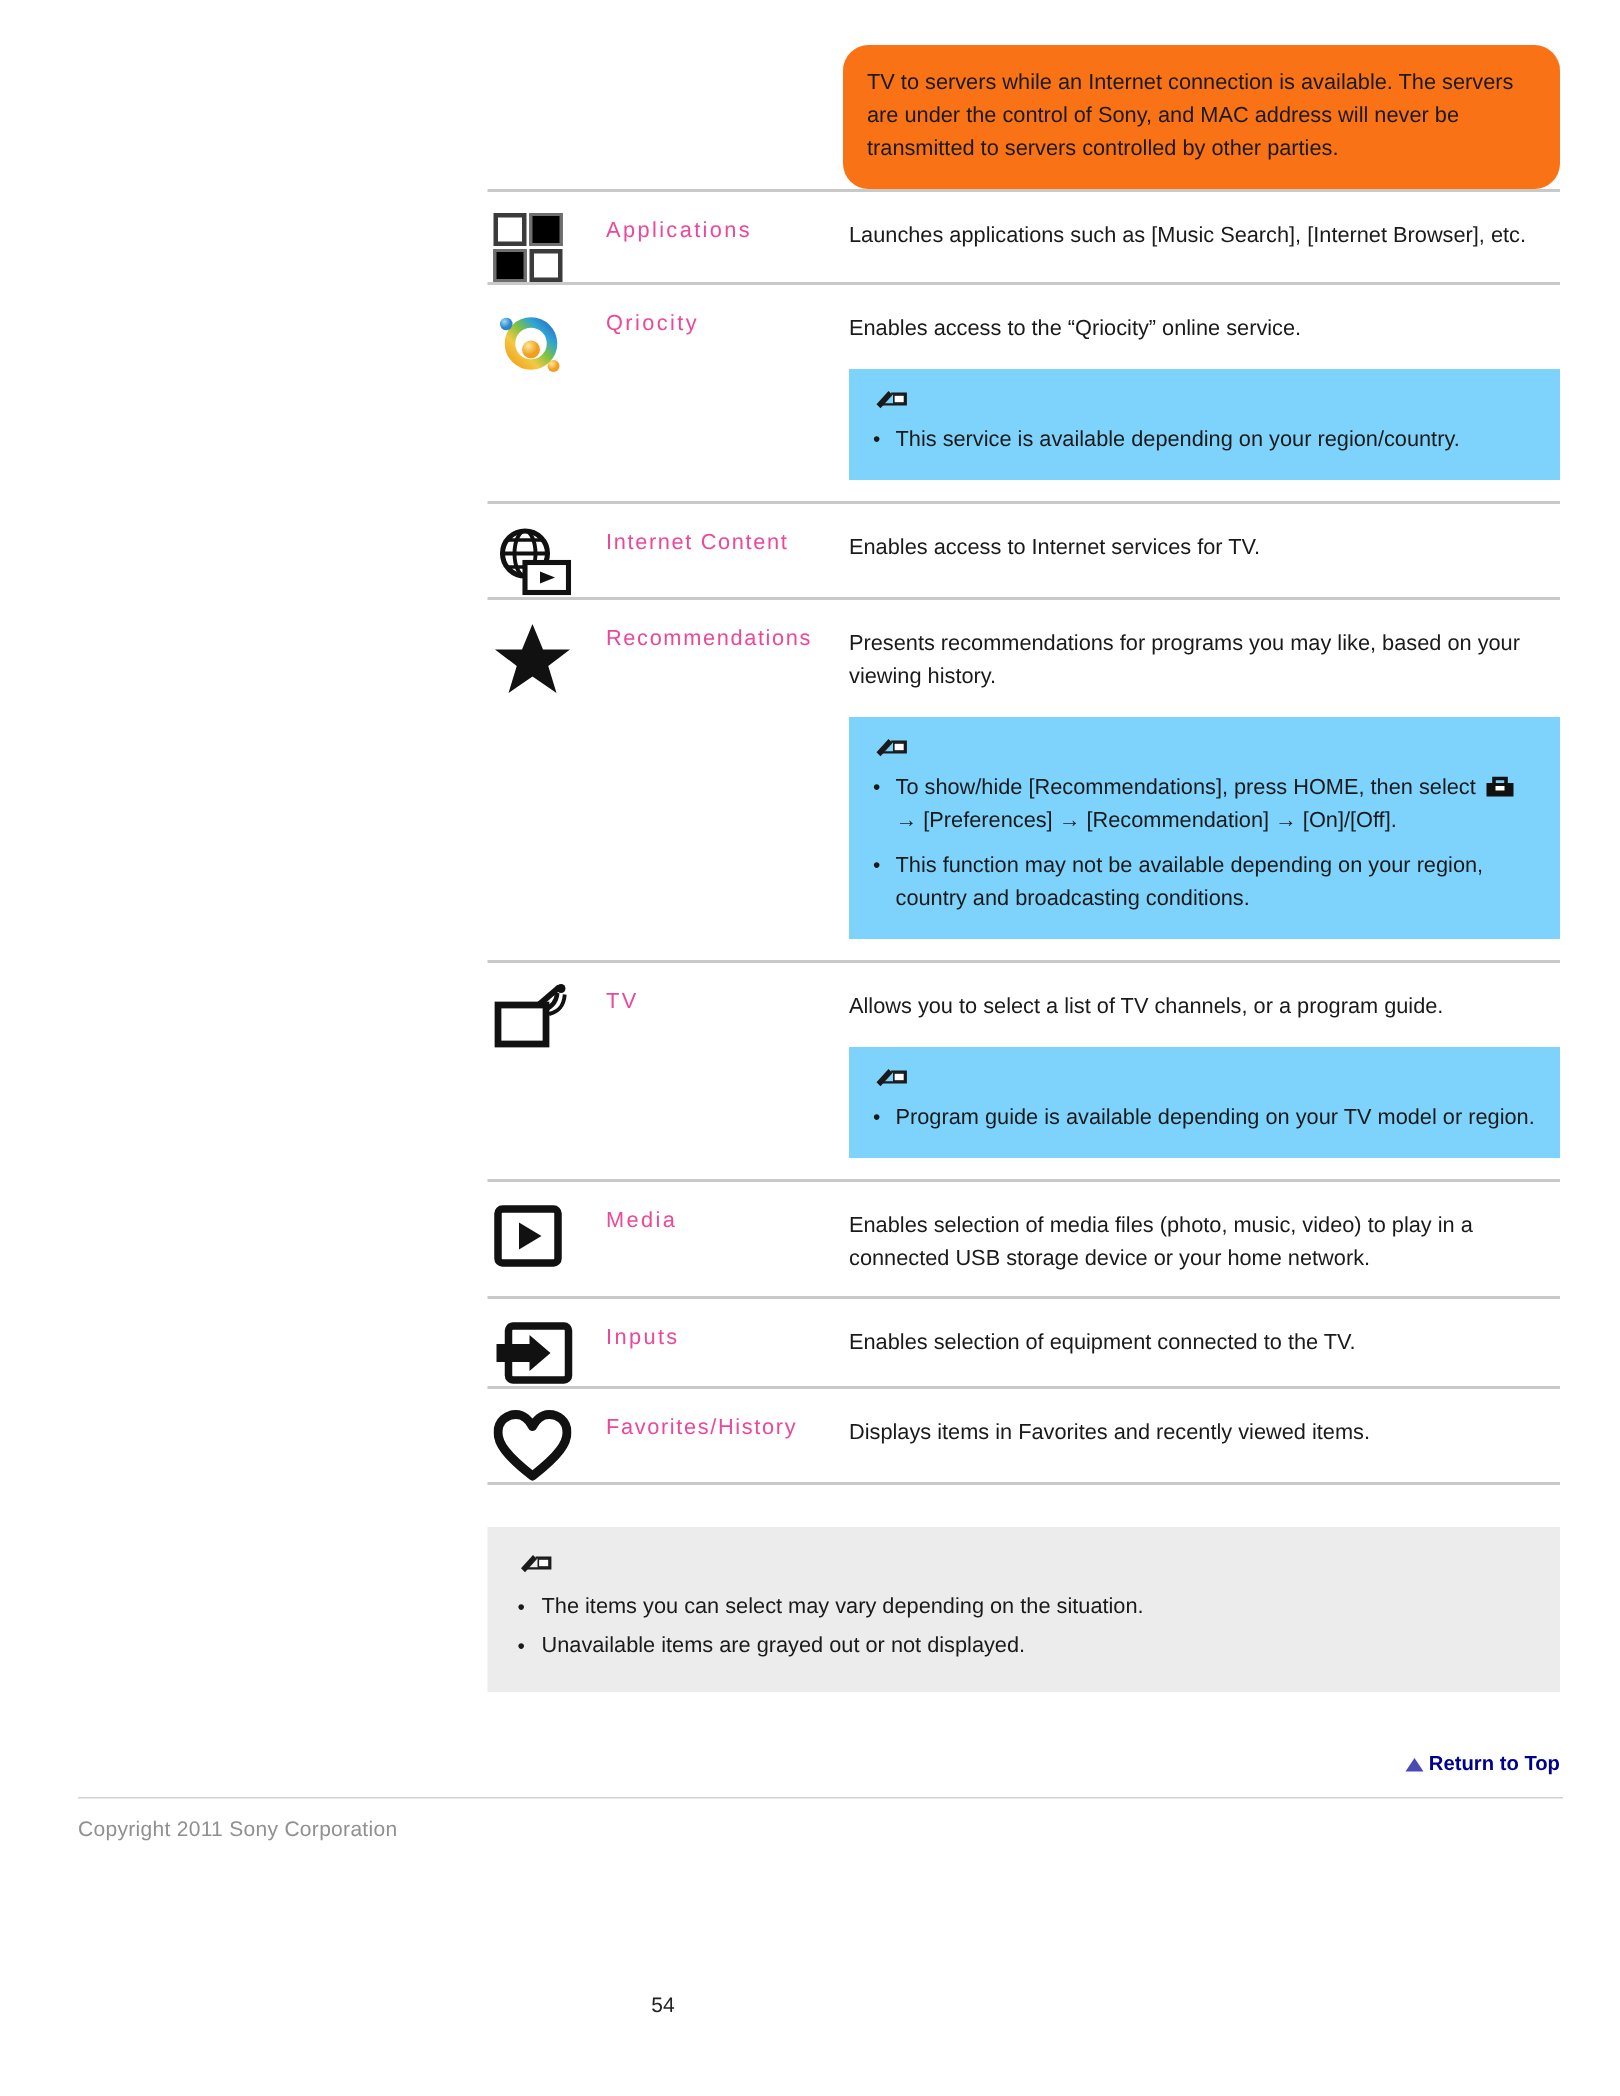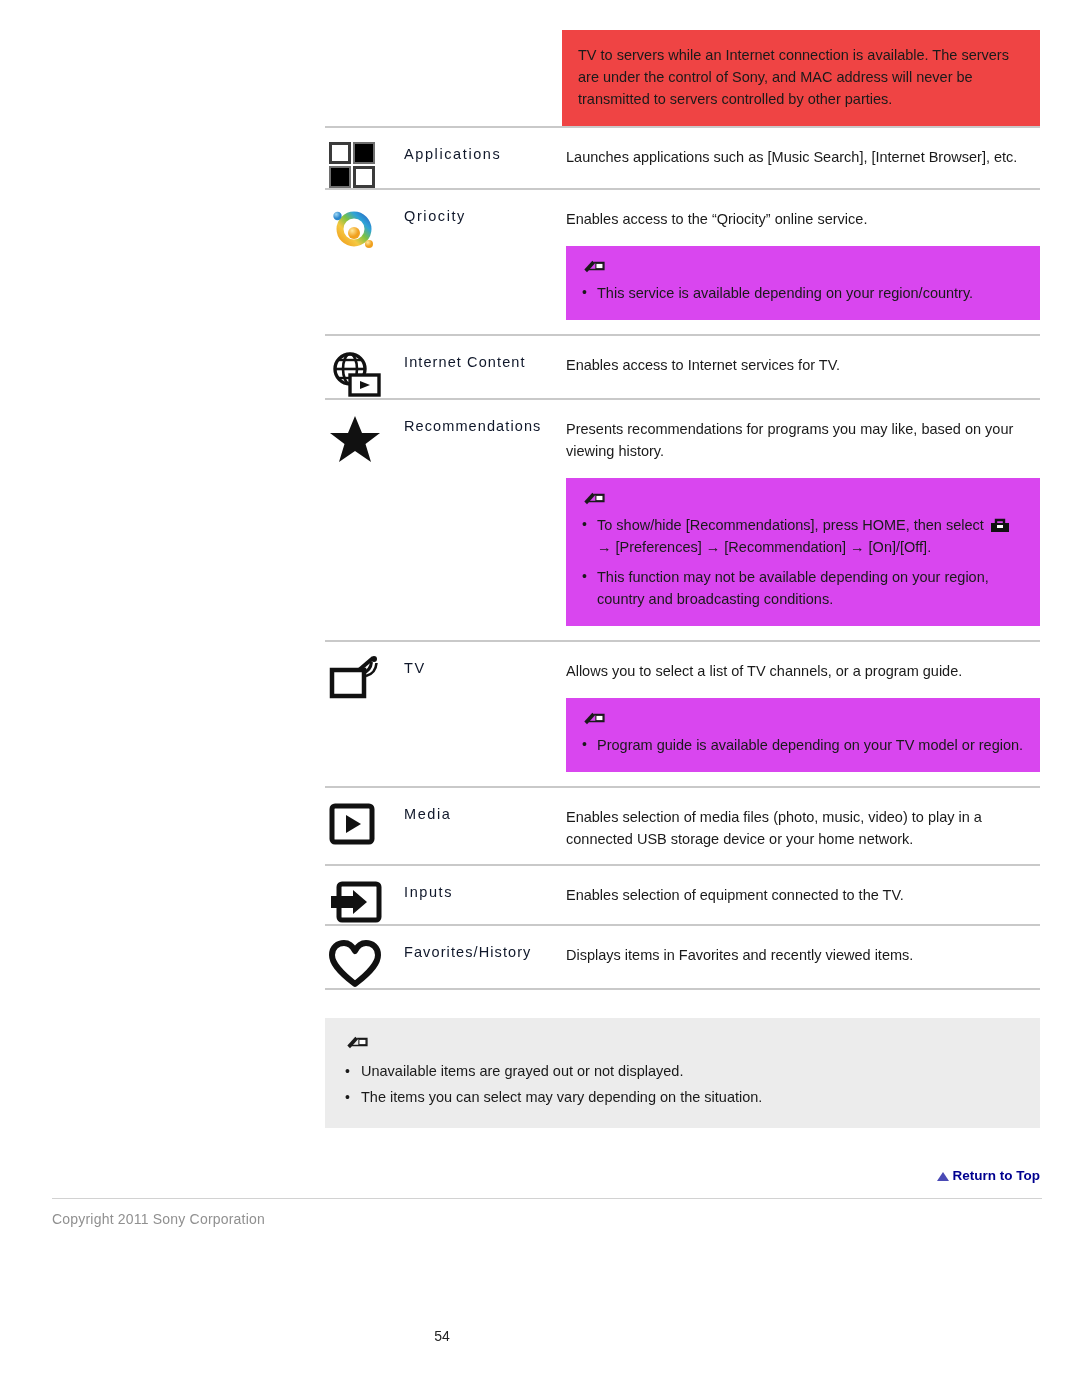--- a/index.html
+++ b/index.html
@@ -26,26 +26,27 @@
   
   .content {
     position: absolute;
     left: 325px;
     top: 0px;
     width: 715px;
   }
 
   
   .carryover-note {
-    background: #ef4444;
+    background: #f97316;
     margin-left: 237px;   
     width: 478px;
     box-sizing: border-box;
     padding: 14px 16px 16px 16px;
     margin-top: 30px;
+    border-radius: 17px;
   }
   .carryover-note p {
     margin: 0;
     font-size: 14.5px;
     line-height: 22px;
     color: #1a1a1a;
   }
 
   .divider {
     height: 2px;
@@ -68,36 +69,36 @@
     justify-content: flex-start;
     align-items: flex-start;
     padding-left: 4px;
   }
   .cell-label {
     width: 162px;
     flex: 0 0 162px;
     padding-top: 18px;
     font-size: 14.5px;
     letter-spacing: 1.6px;
-    color: #0f172a;
+    color: #ec4899;
     text-align: left;
     white-space: nowrap;
   }
   .cell-label.tight { letter-spacing: 1.1px; }
   .cell-desc {
     flex: 1 1 auto;
     padding-top: 18px;
     padding-bottom: 14px;
     font-size: 14.5px;
     line-height: 22px;
   }
   .cell-desc p { margin: 0; }
 
   .note {
-    background: #d946ef;
+    background: #7dd3fc;
     padding: 12px 16px 16px 16px;
     margin-top: 16px;
     box-sizing: border-box;
   }
   .note ul {
     list-style: none;
     margin: 0;
     padding: 0;
   }
   .note li {
@@ -403,22 +404,22 @@
 
     <div class="divider"></div>
 
     <div class="bottom-note">
       <svg class="note-icon" viewBox="0 0 28 18">
         <path d="M2 13 L11 3 L14 6 L5 16 Z" fill="#1a1a1a"></path>
         <path d="M13 5 L24 5 L24 13 L6 13" fill="none" stroke="#1a1a1a" stroke-width="1.6"></path>
         <rect x="15" y="6" width="8" height="6" fill="#fff" stroke="#1a1a1a" stroke-width="1.2"></rect>
       </svg>
       <ul>
+        <li>The items you can select may vary depending on the situation.</li>
         <li>Unavailable items are grayed out or not displayed.</li>
-        <li>The items you can select may vary depending on the situation.</li>
       </ul>
     </div>
 
     <div class="return-top">
       <span class="tri"></span><span>Return to Top</span>
     </div>
 
   </div>
 
   <div class="footer-rule"></div>

